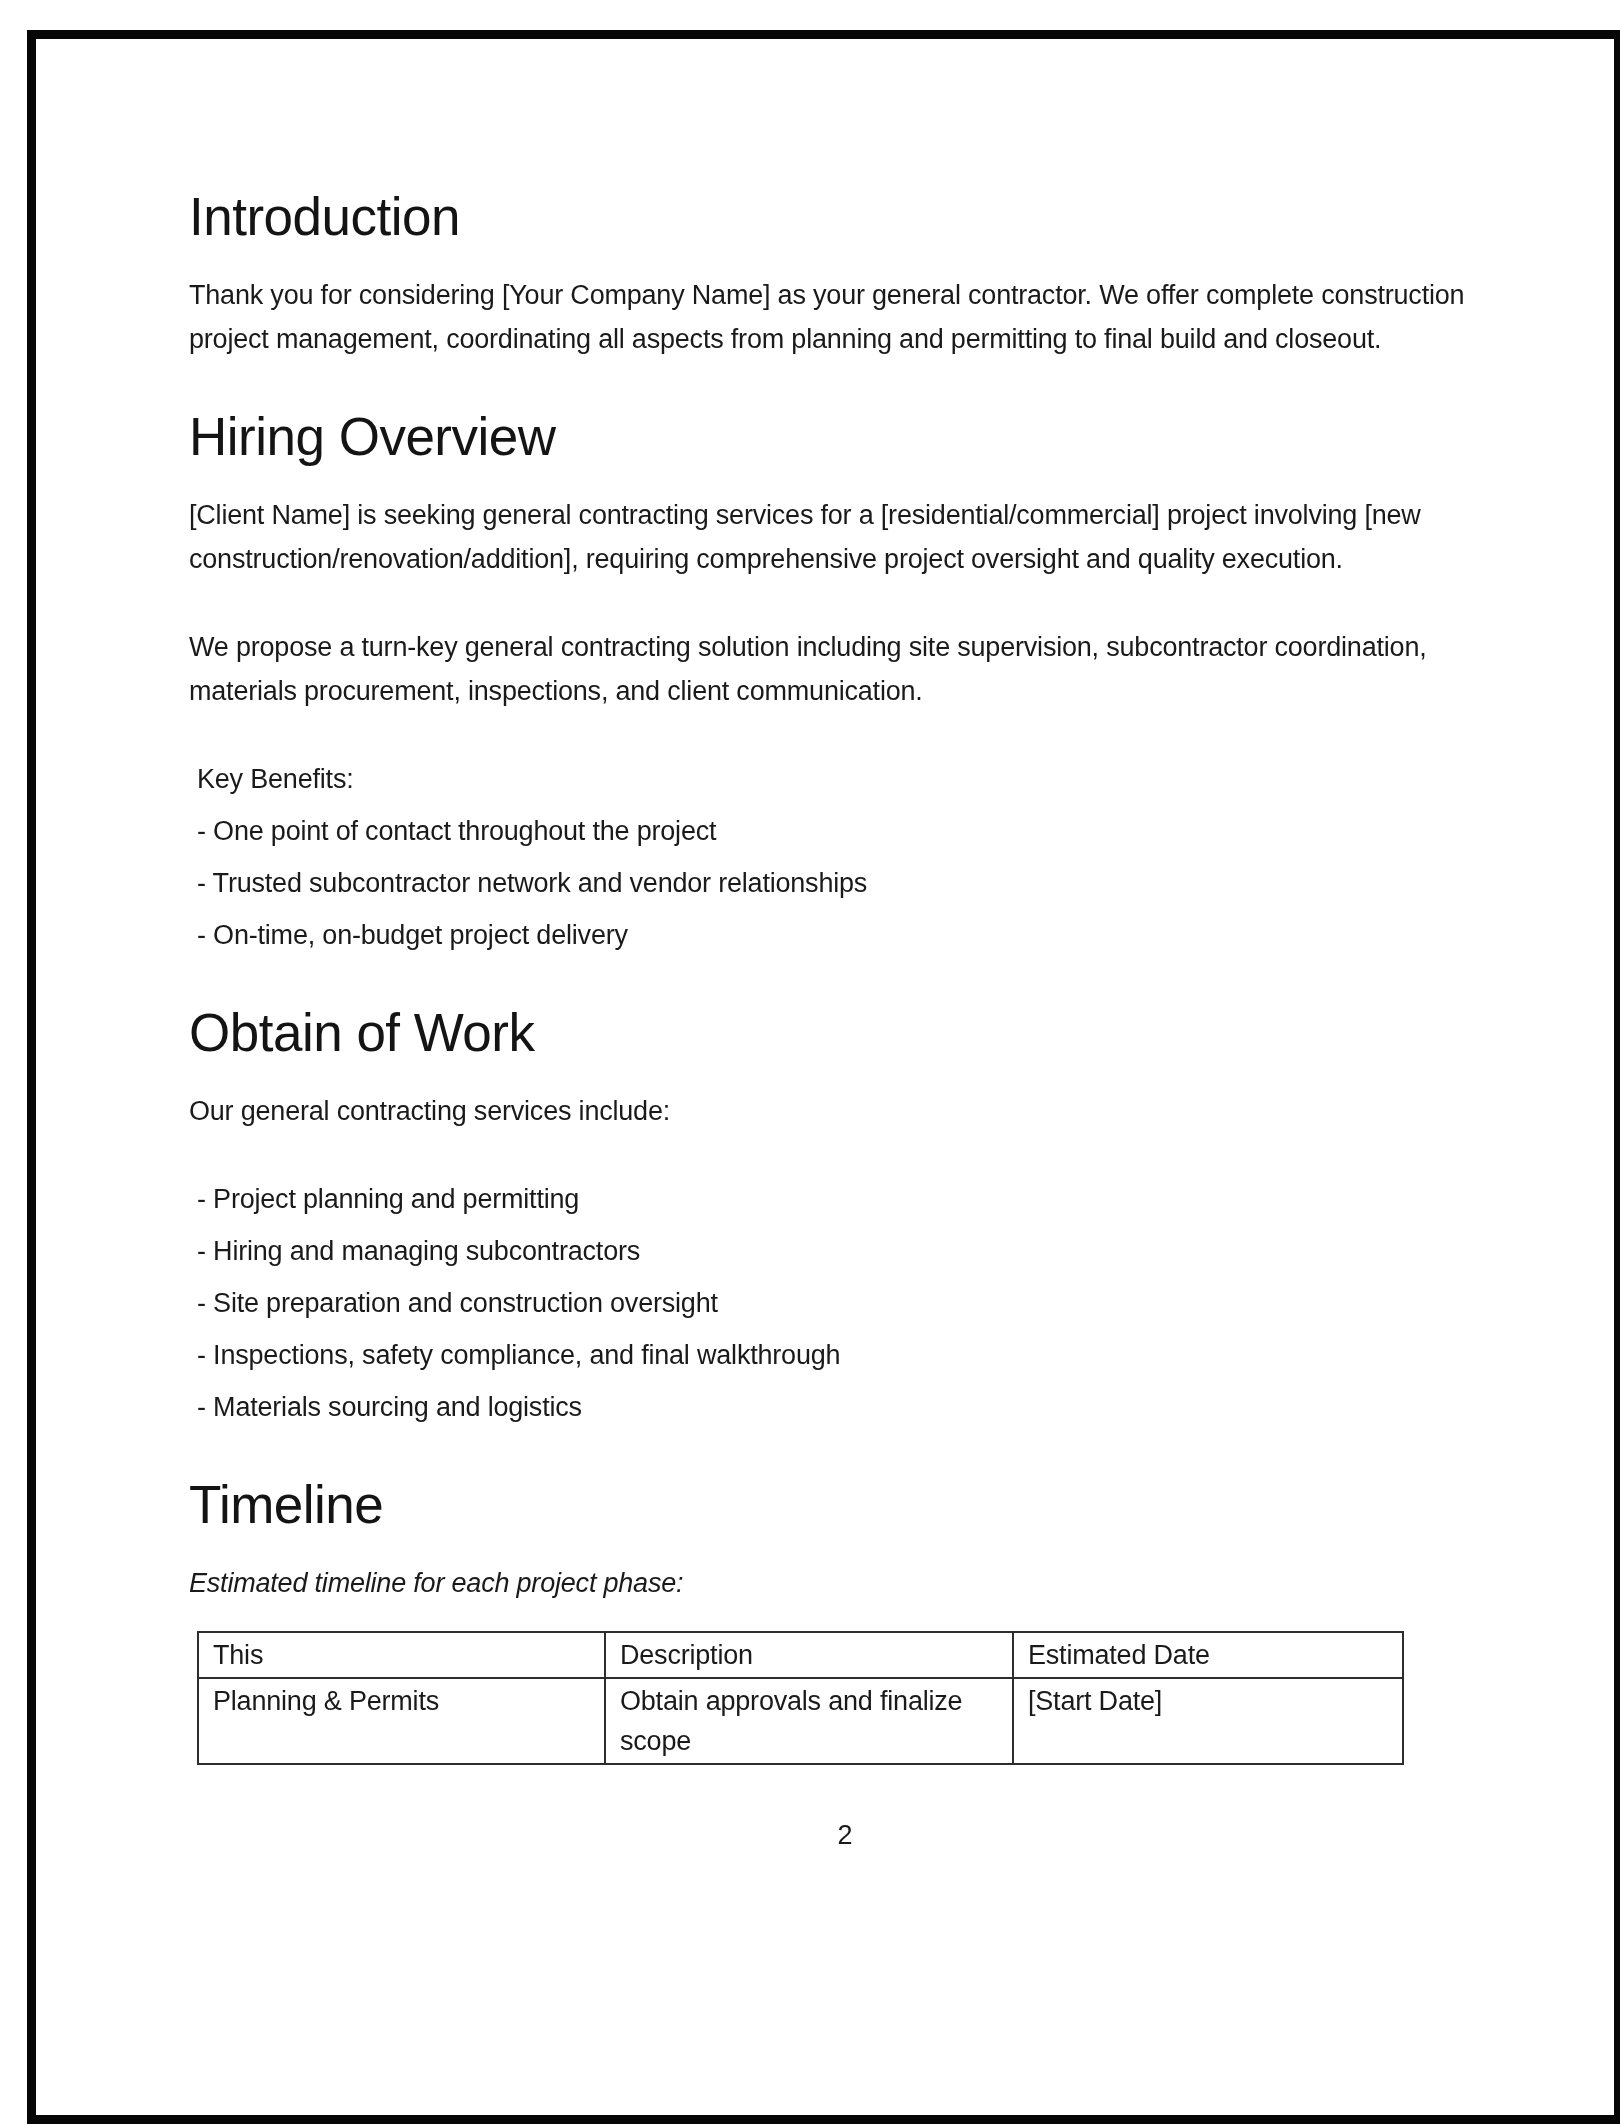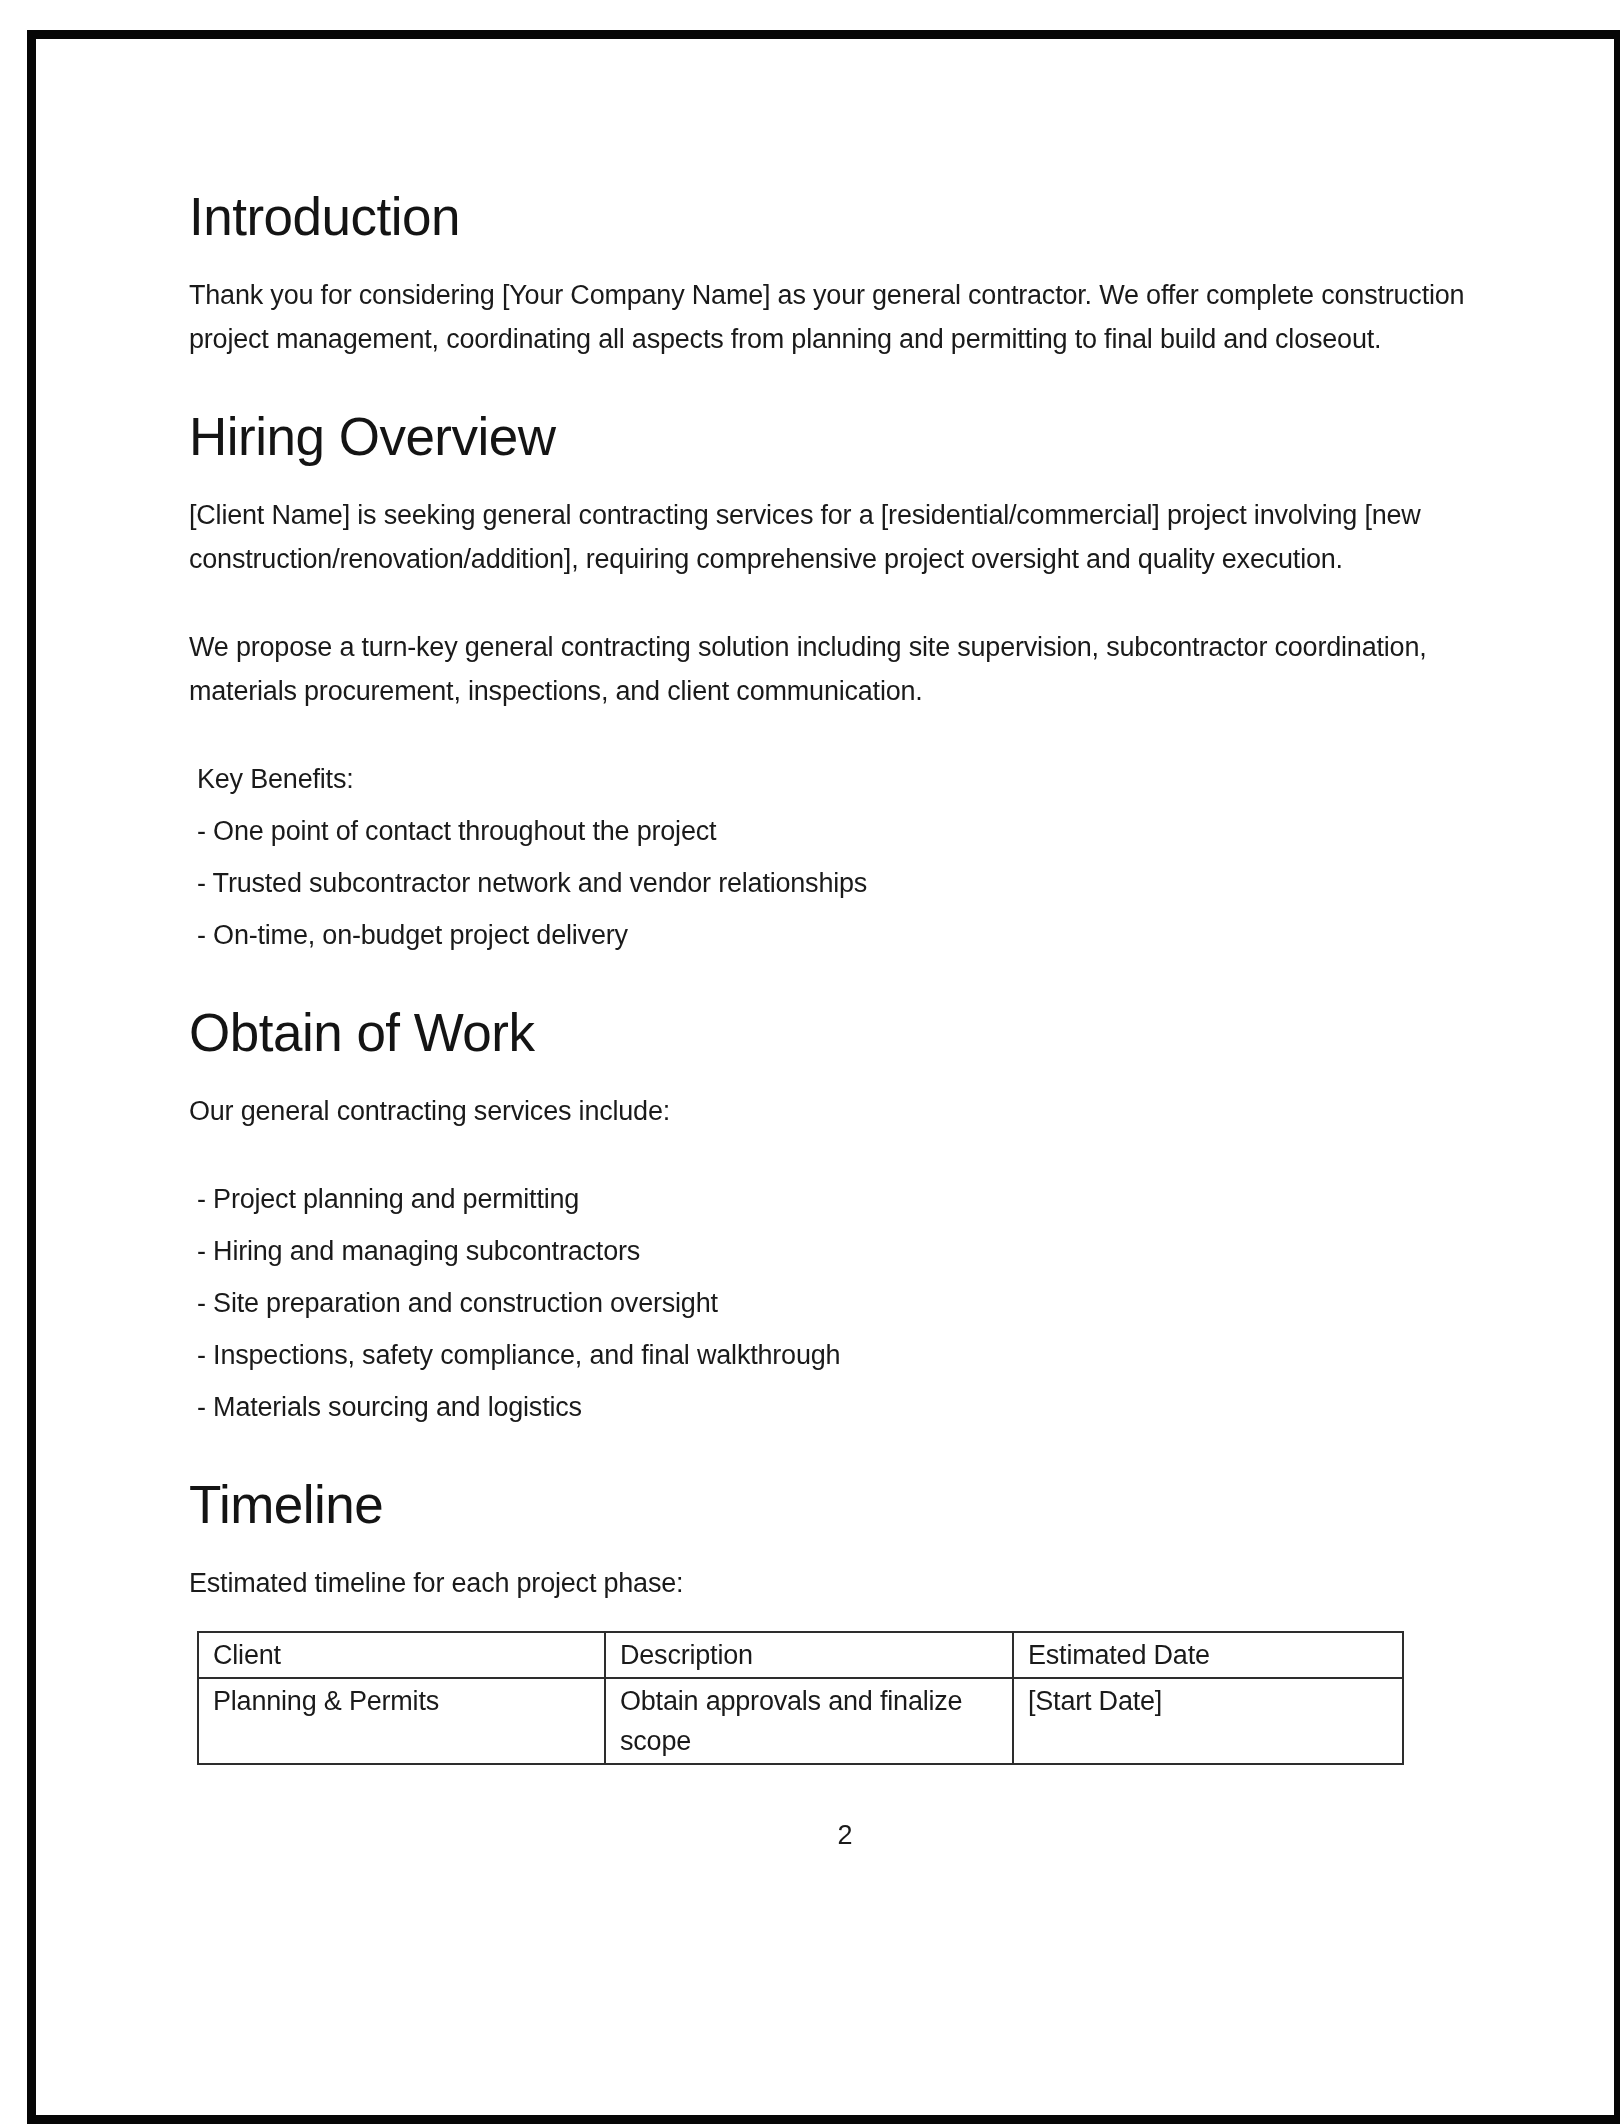--- a/index.html
+++ b/index.html
@@ -31,21 +31,21 @@
     margin: 48px 0 28px 0;
   }
   h1.first { margin-top: 0; }
   .para, .line-group {
     font-size: 27px;
     line-height: 44px;
     letter-spacing: -0.2px;
     margin: 0 0 44px 0;
   }
   .line-group .line { font-size: 27px; line-height: 44px; }
-  .para.pre-table { margin-bottom: 26px; }
+  .para.pre-table { margin-bottom: 26px; font-style: italic; }
   table.timeline-table {
     border-collapse: collapse;
     width: 1205px;
     table-layout: fixed;
   }
   table.timeline-table th,
   table.timeline-table td {
     border: 2px solid #2d2d2d;
     font-size: 27px;
     line-height: 40px;
@@ -107,21 +107,21 @@
       <p class="para pre-table">Estimated timeline for each project phase:</p>
 
       <table class="timeline-table">
         <colgroup>
           <col style="width:407px">
           <col style="width:408px">
           <col style="width:390px">
         </colgroup>
         <thead>
           <tr>
-            <th>Client</th>
+            <th>This</th>
             <th>Description</th>
             <th>Estimated Date</th>
           </tr>
         </thead>
         <tbody>
           <tr>
             <td>Planning &amp; Permits</td>
             <td>Obtain approvals and finalize scope</td>
             <td>[Start Date]</td>
           </tr>

